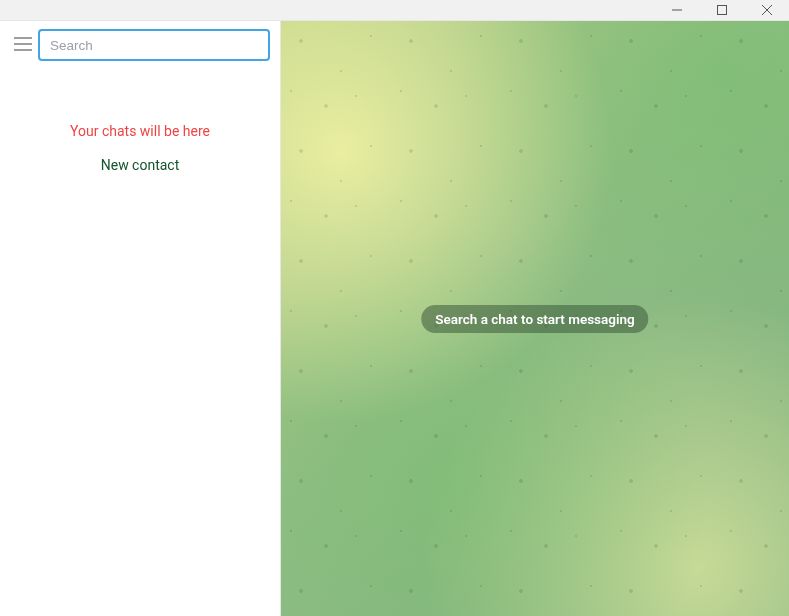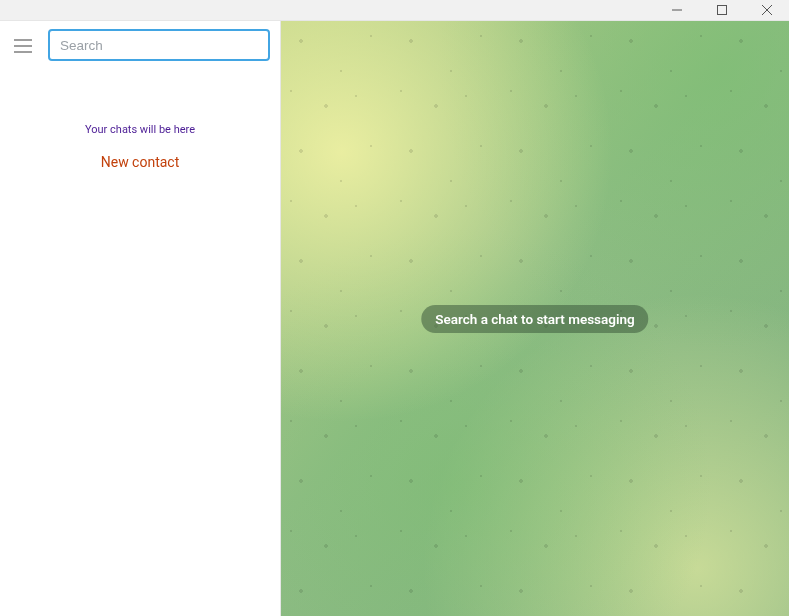--- a/index.html
+++ b/index.html
@@ -13,36 +13,36 @@
     width: 45px; height: 21px; display: flex; align-items: center; justify-content: center;
     color: #555;
   }
   .titlebar .winbtn svg { display: block; }
   .body { flex: 1; display: flex; min-height: 0; }
   .sidebar {
     width: 281px; background: #fff; display: flex; flex-direction: column;
     border-right: 1px solid #e6e6e6;
   }
   .topbar {
-    display: flex; align-items: flex-end; padding: 8px 10px 8px 8px; gap: 10px;
+    display: flex; align-items: flex-start; padding: 8px 10px 8px 8px; gap: 0;
   }
   .menu-btn {
     width: 30px; height: 30px; display: flex; align-items: center; justify-content: center;
     color: #9e9e9e; border-radius: 4px;
   }
   .search-wrap { flex: 1; }
   .search-input {
     width: 100%; height: 32px; border: 2px solid #42a5e3; border-radius: 4px;
     padding: 0 10px; font-size: 13.5px; color: #333; outline: none;
     background: #fff;
   }
   .search-input::placeholder { color: #9aa0a6; }
   .side-content { flex: 1; padding-top: 54px; text-align: center; }
-  .chats-hint { color: #4c1d95; font-size: 11px; }
-  .new-contact { color: #c2410c; font-size: 14px; margin-top: 18px; display: inline-block; }
+  .chats-hint { color: #ef4444; font-size: 14px; }
+  .new-contact { color: #14532d; font-size: 14px; margin-top: 18px; display: inline-block; }
   .main {
     flex: 1; position: relative; overflow: hidden;
     background:
       radial-gradient(circle at 12% 22%, rgba(255,250,170,0.75), rgba(255,250,170,0) 42%),
       radial-gradient(circle at 86% 8%, rgba(120,190,110,0.55), rgba(120,190,110,0) 40%),
       radial-gradient(circle at 34% 78%, rgba(120,190,110,0.45), rgba(120,190,110,0) 45%),
       radial-gradient(circle at 82% 92%, rgba(255,250,170,0.55), rgba(255,250,170,0) 40%),
       linear-gradient(135deg, #b7cf86 0%, #8fbd84 45%, #7fb07f 100%);
   }
   .pattern {

